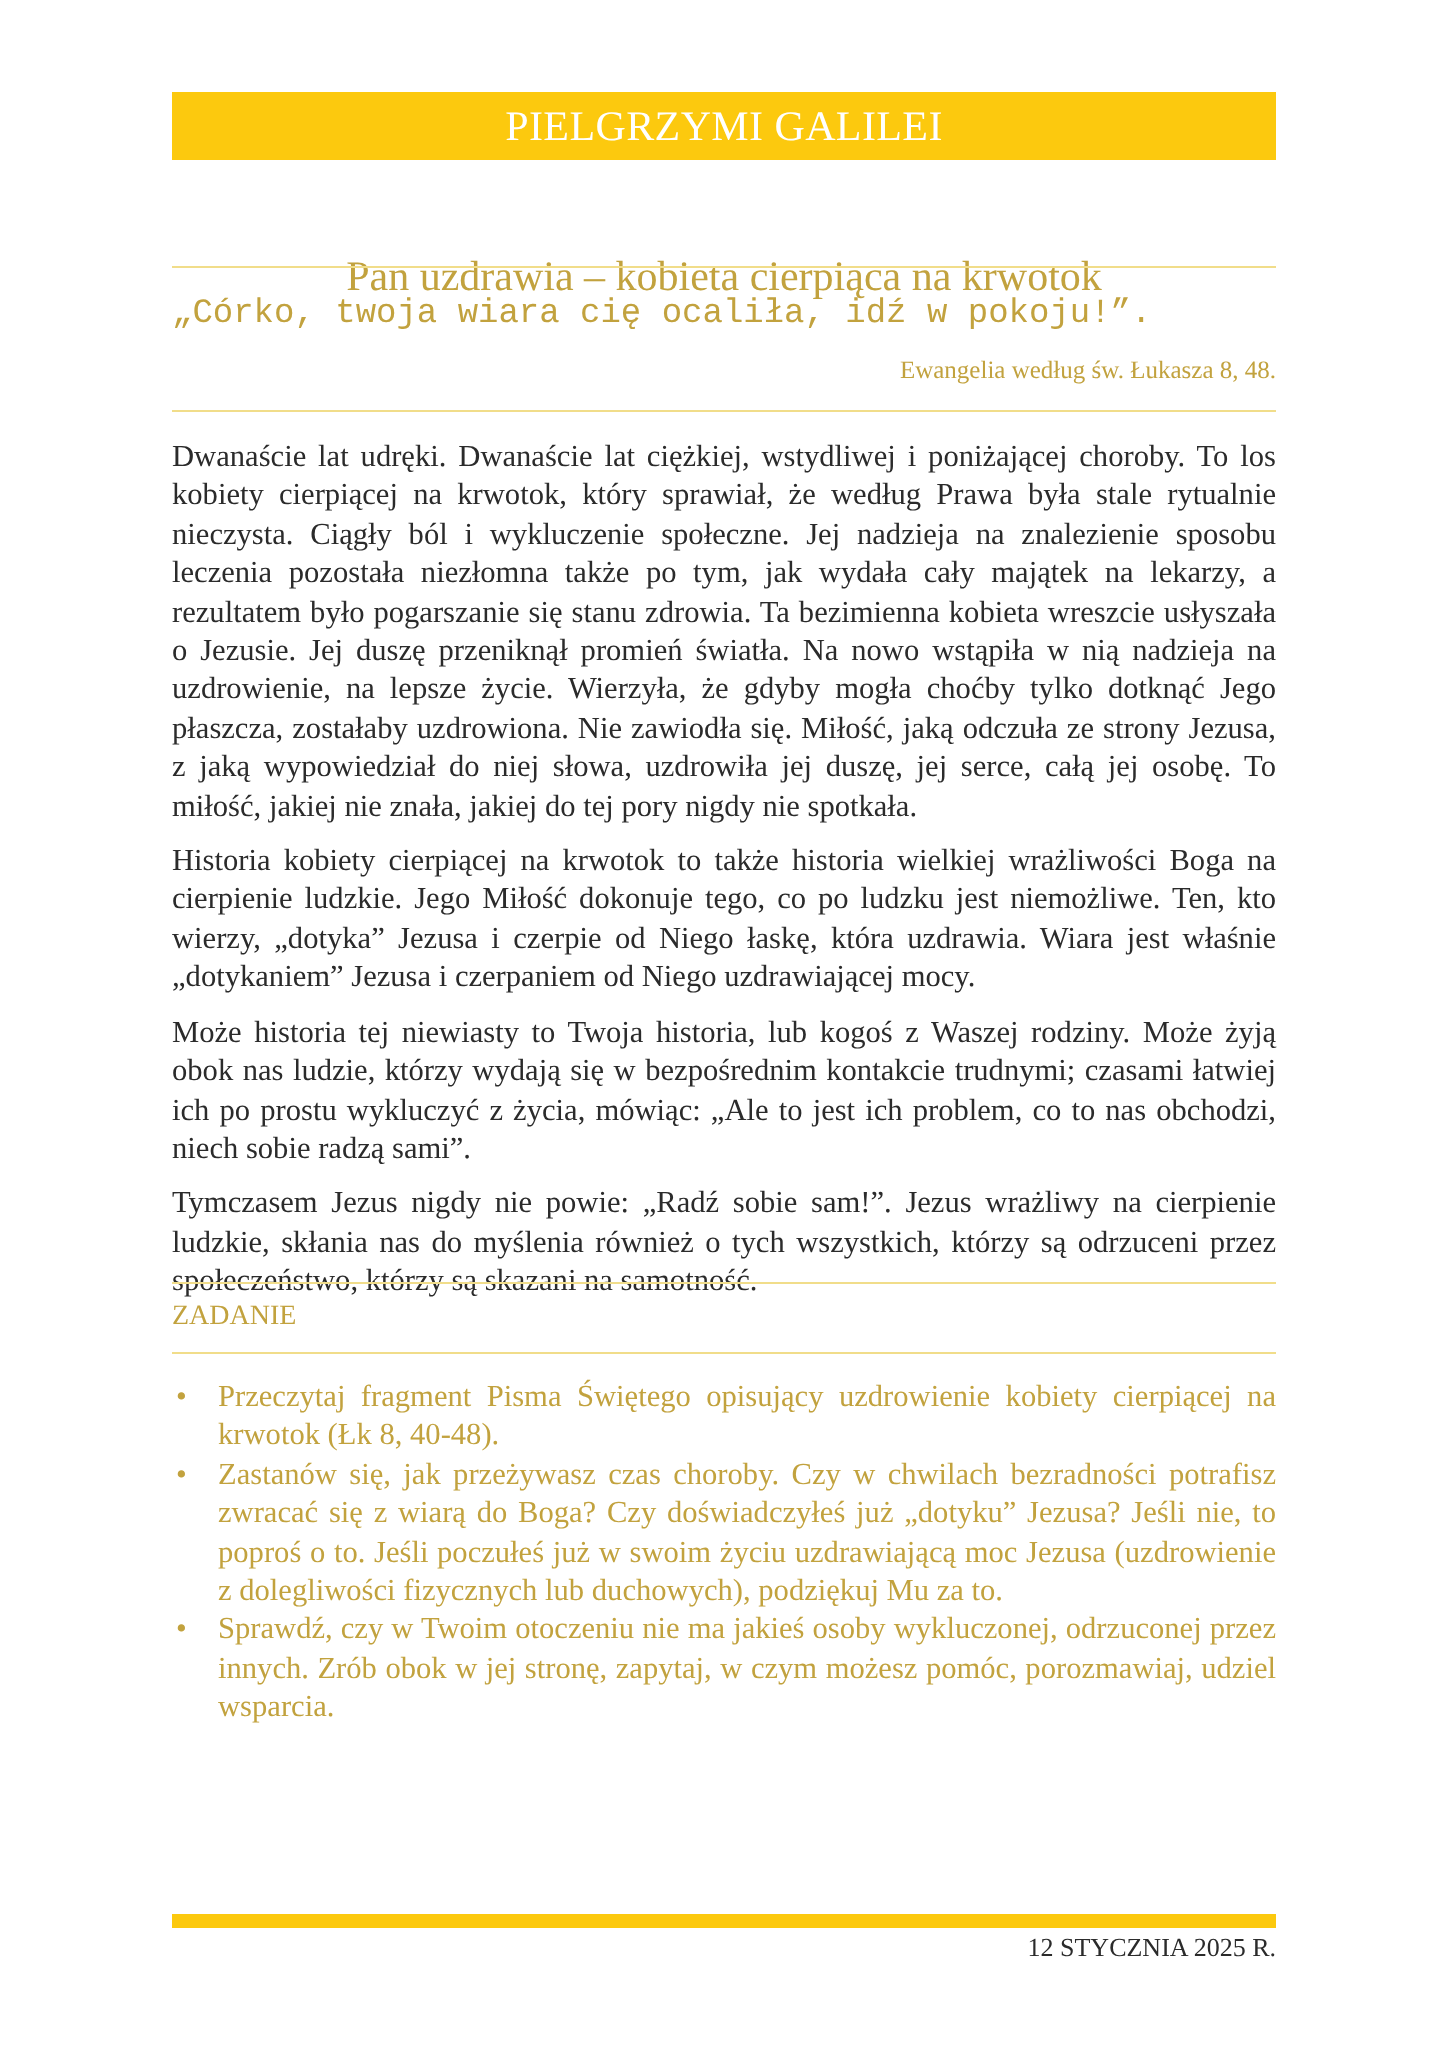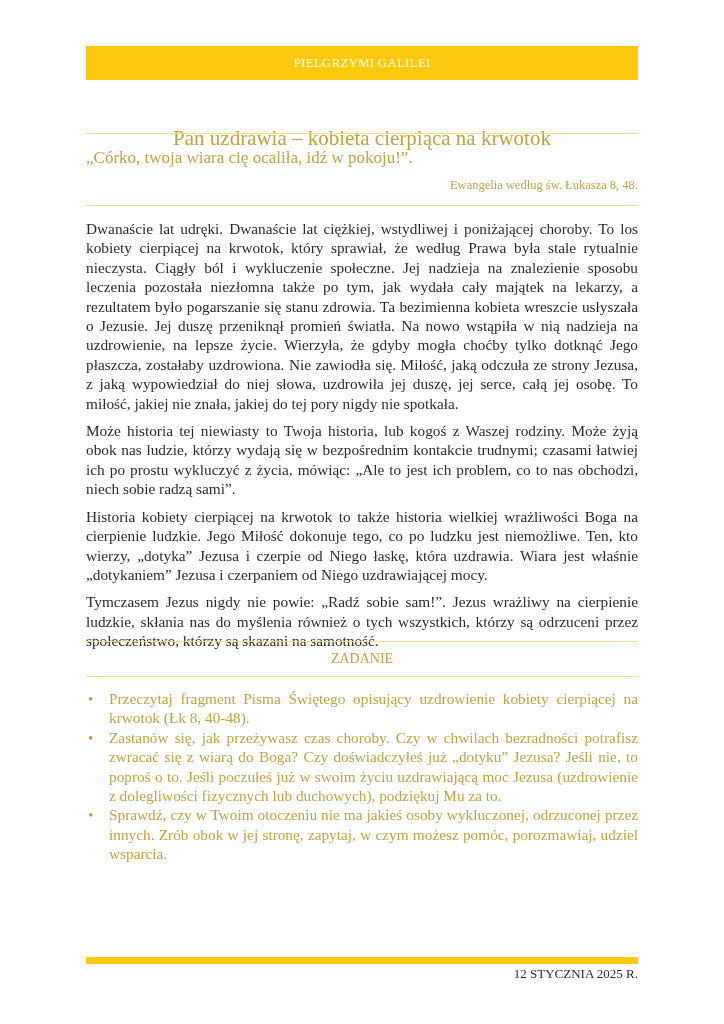--- a/index.html
+++ b/index.html
@@ -1,37 +1,37 @@
 <!DOCTYPE html>
 <html><head>
 <meta charset="utf-8">
 <style>
   * { box-sizing: border-box; margin: 0; padding: 0; }
   html, body { width: 724px; height: 1024px; background: #ffffff; }
   body { position: relative; font-family: "DejaVu Serif", "Liberation Serif", serif; color: #2b2b2b; overflow: hidden; }
   .page { position: absolute; left: 86px; top: 0; width: 552px; height: 1024px; }
 
   .top-bar { position: absolute; top: 46px; left: 0; width: 552px; height: 34px; background: #fcc90e; display: flex; align-items: center; justify-content: center; }
-  .top-bar span { color: #ffffff; font-family: "Liberation Serif", serif; font-size: 13px; letter-spacing: 0.2px; }
+  .top-bar span { color: #ffffff; font-family: "Liberation Serif", serif; font-size: 21px; letter-spacing: 0.2px; }
 
   .title { position: absolute; top: 96px; left: 0; width: 552px; text-align: center; font-family: "Liberation Serif", serif; font-size: 21px; color: #c2a23e; margin-top: 30px; }
 
   .rule { position: absolute; left: 0; width: 552px; height: 1px; background: #f1dd8a; }
   .rule.r1 { top: 133px; }
   .rule.r2 { top: 205px; }
   .rule.r3 { top: 641px; }
   .rule.r4 { top: 676px; }
 
-  .quote { position: absolute; top: 148px; left: 0; font-family: Liberation Serif, serif; font-size: 17px; color: #c2a23e; }
+  .quote { position: absolute; top: 148px; left: 0; font-family: Liberation Mono, monospace; font-size: 17px; color: #c2a23e; }
   .source { position: absolute; top: 178px; right: 0; font-family: "Liberation Serif", serif; font-size: 12.5px; color: #c2a23e; }
 
   .body { position: absolute; top: 219px; left: 0; width: 552px; font-family: Liberation Serif, serif; font-size: 15.3px; line-height: 19.4px; color: #2b2b2b; text-align: justify; }
   .body p { margin-bottom: 8px; }
 
-  .task-title { position: absolute; top: 651px; left: 0; width: 552px; text-align: center; font-family: "Liberation Serif", serif; font-size: 14px; color: #c2a23e; }
+  .task-title { position: absolute; top: 651px; left: 0; width: 552px; font-family: "Liberation Serif", serif; font-size: 14px; color: #c2a23e; }
 
   .tasks { position: absolute; top: 689px; left: 0; width: 552px; list-style: none; font-family: "Liberation Serif", serif; font-size: 15.3px; line-height: 19.4px; color: #c2a23e; }
   .tasks li { position: relative; padding-left: 23px; text-align: justify; }
   .tasks li .bullet { position: absolute; left: 2px; top: 0; color: #c2a23e; }
 
   .bottom-bar { position: absolute; top: 957px; left: 0; width: 552px; height: 7px; background: #fcc90e; }
   .footer { position: absolute; top: 966px; left: 0; width: 552px; text-align: right; font-family: "Liberation Serif", serif; font-size: 13px; color: #2b2b2b; }
 </style>
 </head>
 <body>
@@ -45,22 +45,22 @@
 
   <div class="rule r1"></div>
 
   <div class="quote">„Córko, twoja wiara cię ocaliła, idź w pokoju!”.</div>
   <div class="source">Ewangelia według św. Łukasza 8, 48.</div>
 
   <div class="rule r2"></div>
 
   <div class="body">
     <p>Dwanaście lat udręki. Dwanaście lat ciężkiej, wstydliwej i poniżającej choroby. To los kobiety cierpiącej na krwotok, który sprawiał, że według Prawa była stale rytualnie nieczysta. Ciągły ból i wykluczenie społeczne. Jej nadzieja na znalezienie sposobu leczenia pozostała niezłomna także po tym, jak wydała cały majątek na lekarzy, a rezultatem było pogarszanie się stanu zdrowia. Ta bezimienna kobieta wreszcie usłyszała o Jezusie. Jej duszę przeniknął promień światła. Na nowo wstąpiła w nią nadzieja na uzdrowienie, na lepsze życie. Wierzyła, że gdyby mogła choćby tylko dotknąć Jego płaszcza, zostałaby uzdrowiona. Nie zawiodła się. Miłość, jaką odczuła ze strony Jezusa, z jaką wypowiedział do niej słowa, uzdrowiła jej duszę, jej serce, całą jej osobę. To miłość, jakiej nie znała, jakiej do tej pory nigdy nie spotkała.</p>
+    <p>Historia kobiety cierpiącej na krwotok to także historia wielkiej wrażliwości Boga na cierpienie ludzkie. Jego Miłość dokonuje tego, co po ludzku jest niemożliwe. Ten, kto wierzy, „dotyka” Jezusa i czerpie od Niego łaskę, która uzdrawia. Wiara jest właśnie „dotykaniem” Jezusa i czerpaniem od Niego uzdrawiającej mocy.</p>
     <p>Może historia tej niewiasty to Twoja historia, lub kogoś z Waszej rodziny. Może żyją obok nas ludzie, którzy wydają się w bezpośrednim kontakcie trudnymi; czasami łatwiej ich po prostu wykluczyć z życia, mówiąc: „Ale to jest ich problem, co to nas obchodzi, niech sobie radzą sami”.</p>
-    <p>Historia kobiety cierpiącej na krwotok to także historia wielkiej wrażliwości Boga na cierpienie ludzkie. Jego Miłość dokonuje tego, co po ludzku jest niemożliwe. Ten, kto wierzy, „dotyka” Jezusa i czerpie od Niego łaskę, która uzdrawia. Wiara jest właśnie „dotykaniem” Jezusa i czerpaniem od Niego uzdrawiającej mocy.</p>
     <p>Tymczasem Jezus nigdy nie powie: „Radź sobie sam!”. Jezus wrażliwy na cierpienie ludzkie, skłania nas do myślenia również o tych wszystkich, którzy są odrzuceni przez społeczeństwo, którzy są skazani na samotność.</p>
   </div>
 
   <div class="rule r3"></div>
   <div class="task-title">ZADANIE</div>
   <div class="rule r4"></div>
 
   <ul class="tasks">
     <li>
       <span class="bullet">•</span>

